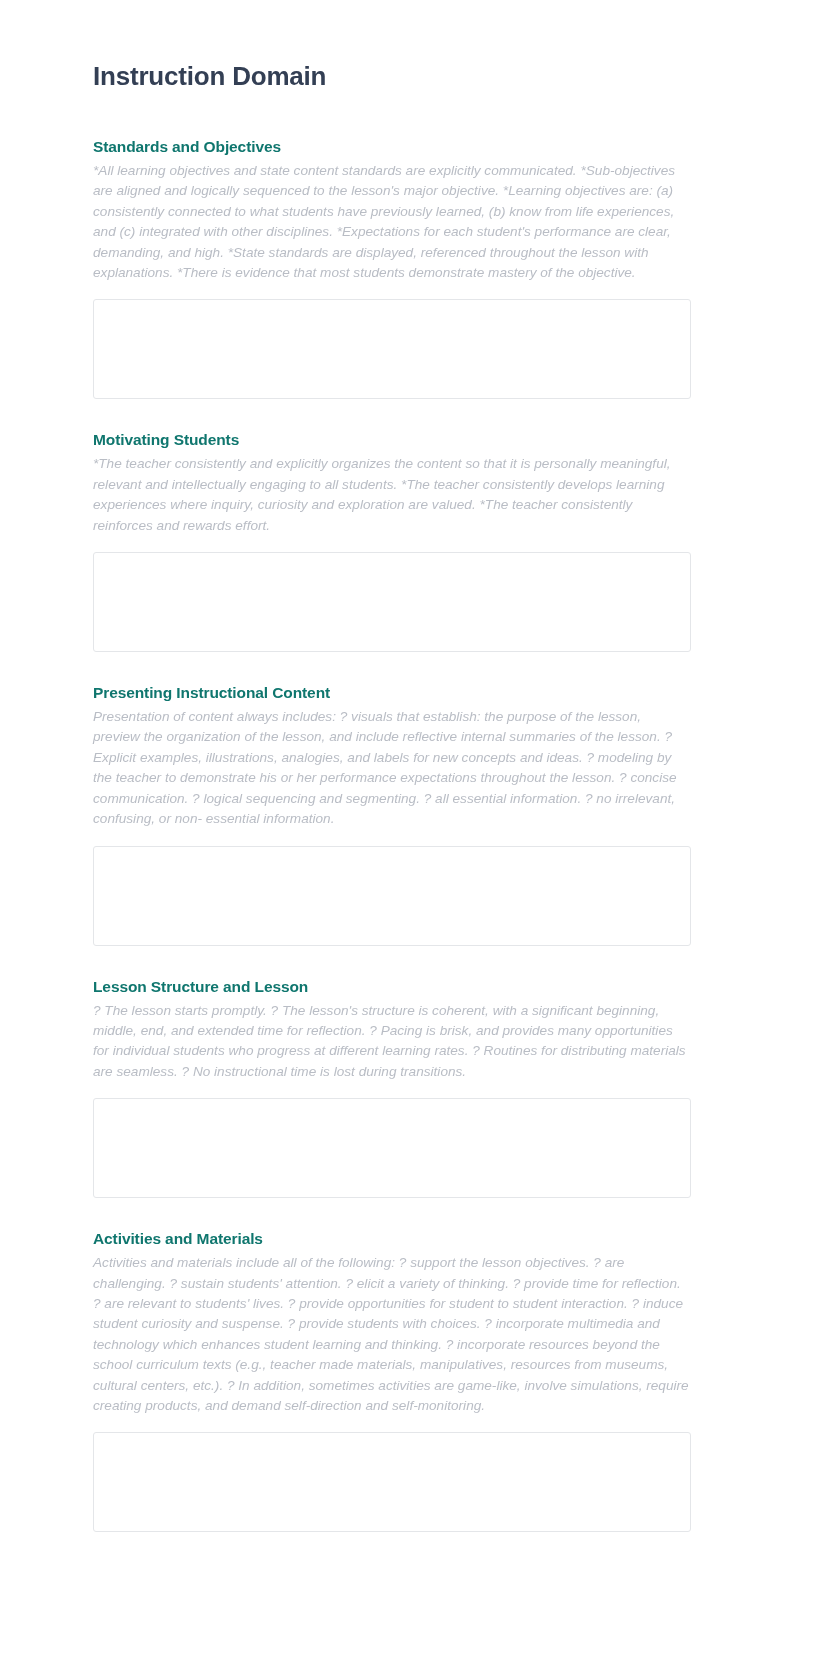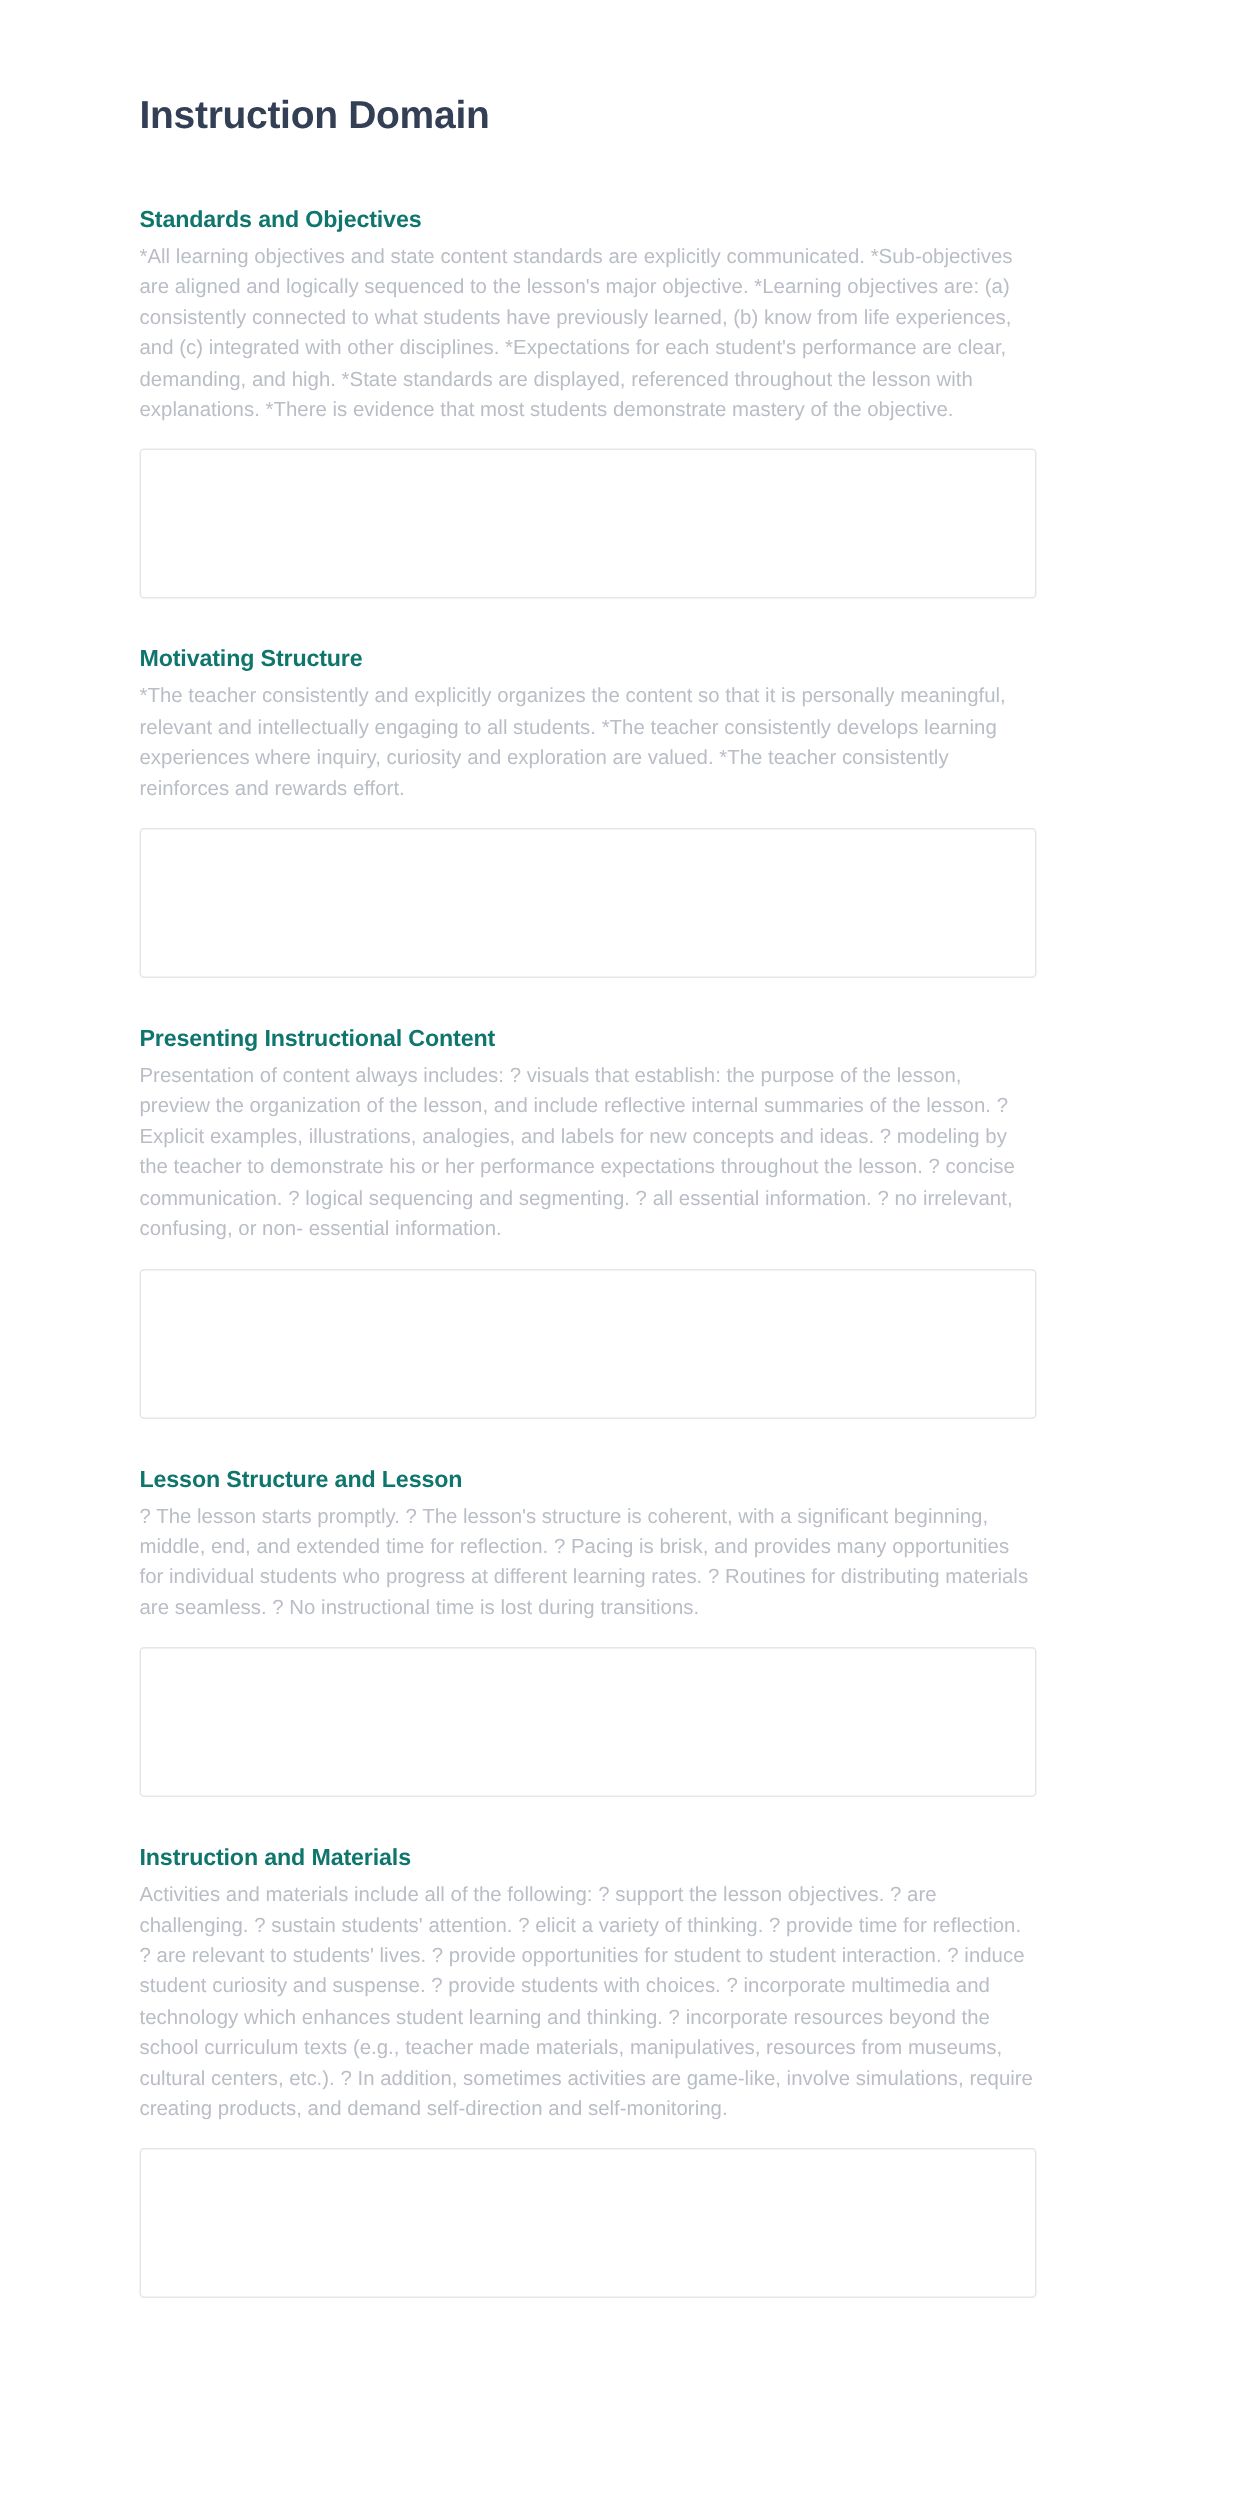--- a/index.html
+++ b/index.html
@@ -58,20 +58,21 @@
     color: #0f766e;
   }
 
   .section-desc {
     margin: 0;
     font-size: 13.6px;
     line-height: 20.4px;
     color: #b9bdc5;
     letter-spacing: 0.01px;
     text-align: left;
+    font-style: italic;
   }
 
   .answer-box {
     display: block;
     width: 598px;
     height: 100px;
     margin-top: 16px;
     box-sizing: border-box;
     background: #ffffff;
     border: 1px solid #e4e6e9;
@@ -98,38 +99,38 @@
 
     <div class="sections">
 
       <div class="section">
         <h2 class="section-title">Standards and Objectives</h2>
         <p class="section-desc">*All learning objectives and state content standards are explicitly communicated. *Sub-objectives are aligned and logically sequenced to the lesson's major objective. *Learning objectives are: (a) consistently connected to what students have previously learned, (b) know from life experiences, and (c) integrated with other disciplines. *Expectations for each student's performance are clear, demanding, and high. *State standards are displayed, referenced throughout the lesson with explanations. *There is evidence that most students demonstrate mastery of the objective.</p>
         <textarea class="answer-box" placeholder="" style=""></textarea>
       </div>
 
       <div class="section">
-        <h2 class="section-title">Motivating Structure</h2>
+        <h2 class="section-title">Motivating Students</h2>
         <p class="section-desc">*The teacher consistently and explicitly organizes the content so that it is personally meaningful, relevant and intellectually engaging to all students. *The teacher consistently develops learning experiences where inquiry, curiosity and exploration are valued. *The teacher consistently reinforces and rewards effort.</p>
         <textarea class="answer-box" placeholder="" style=""></textarea>
       </div>
 
       <div class="section">
         <h2 class="section-title">Presenting Instructional Content</h2>
         <p class="section-desc">Presentation of content always includes: ? visuals that establish: the purpose of the lesson, preview the organization of the lesson, and include reflective internal summaries of the lesson. ? Explicit examples, illustrations, analogies, and labels for new concepts and ideas. ? modeling by the teacher to demonstrate his or her performance expectations throughout the lesson. ? concise communication. ? logical sequencing and segmenting. ? all essential information. ? no irrelevant, confusing, or non- essential information.</p>
         <textarea class="answer-box" placeholder="" style=""></textarea>
       </div>
 
       <div class="section">
         <h2 class="section-title">Lesson Structure and Lesson</h2>
         <p class="section-desc">? The lesson starts promptly. ? The lesson's structure is coherent, with a significant beginning, middle, end, and extended time for reflection. ? Pacing is brisk, and provides many opportunities for individual students who progress at different learning rates. ? Routines for distributing materials are seamless. ? No instructional time is lost during transitions.</p>
         <textarea class="answer-box" placeholder="" style=""></textarea>
       </div>
 
       <div class="section">
-        <h2 class="section-title">Instruction and Materials</h2>
+        <h2 class="section-title">Activities and Materials</h2>
         <p class="section-desc">Activities and materials include all of the following: ? support the lesson objectives. ? are challenging. ? sustain students' attention. ? elicit a variety of thinking. ? provide time for reflection. ? are relevant to students' lives. ? provide opportunities for student to student interaction. ? induce student curiosity and suspense. ? provide students with choices. ? incorporate multimedia and technology which enhances student learning and thinking. ? incorporate resources beyond the school curriculum texts (e.g., teacher made materials, manipulatives, resources from museums, cultural centers, etc.). ? In addition, sometimes activities are game-like, involve simulations, require creating products, and demand self-direction and self-monitoring.</p>
         <textarea class="answer-box" placeholder="" style=""></textarea>
       </div>
 
     </div>
   </div>
 </div>
 
 </body></html>

